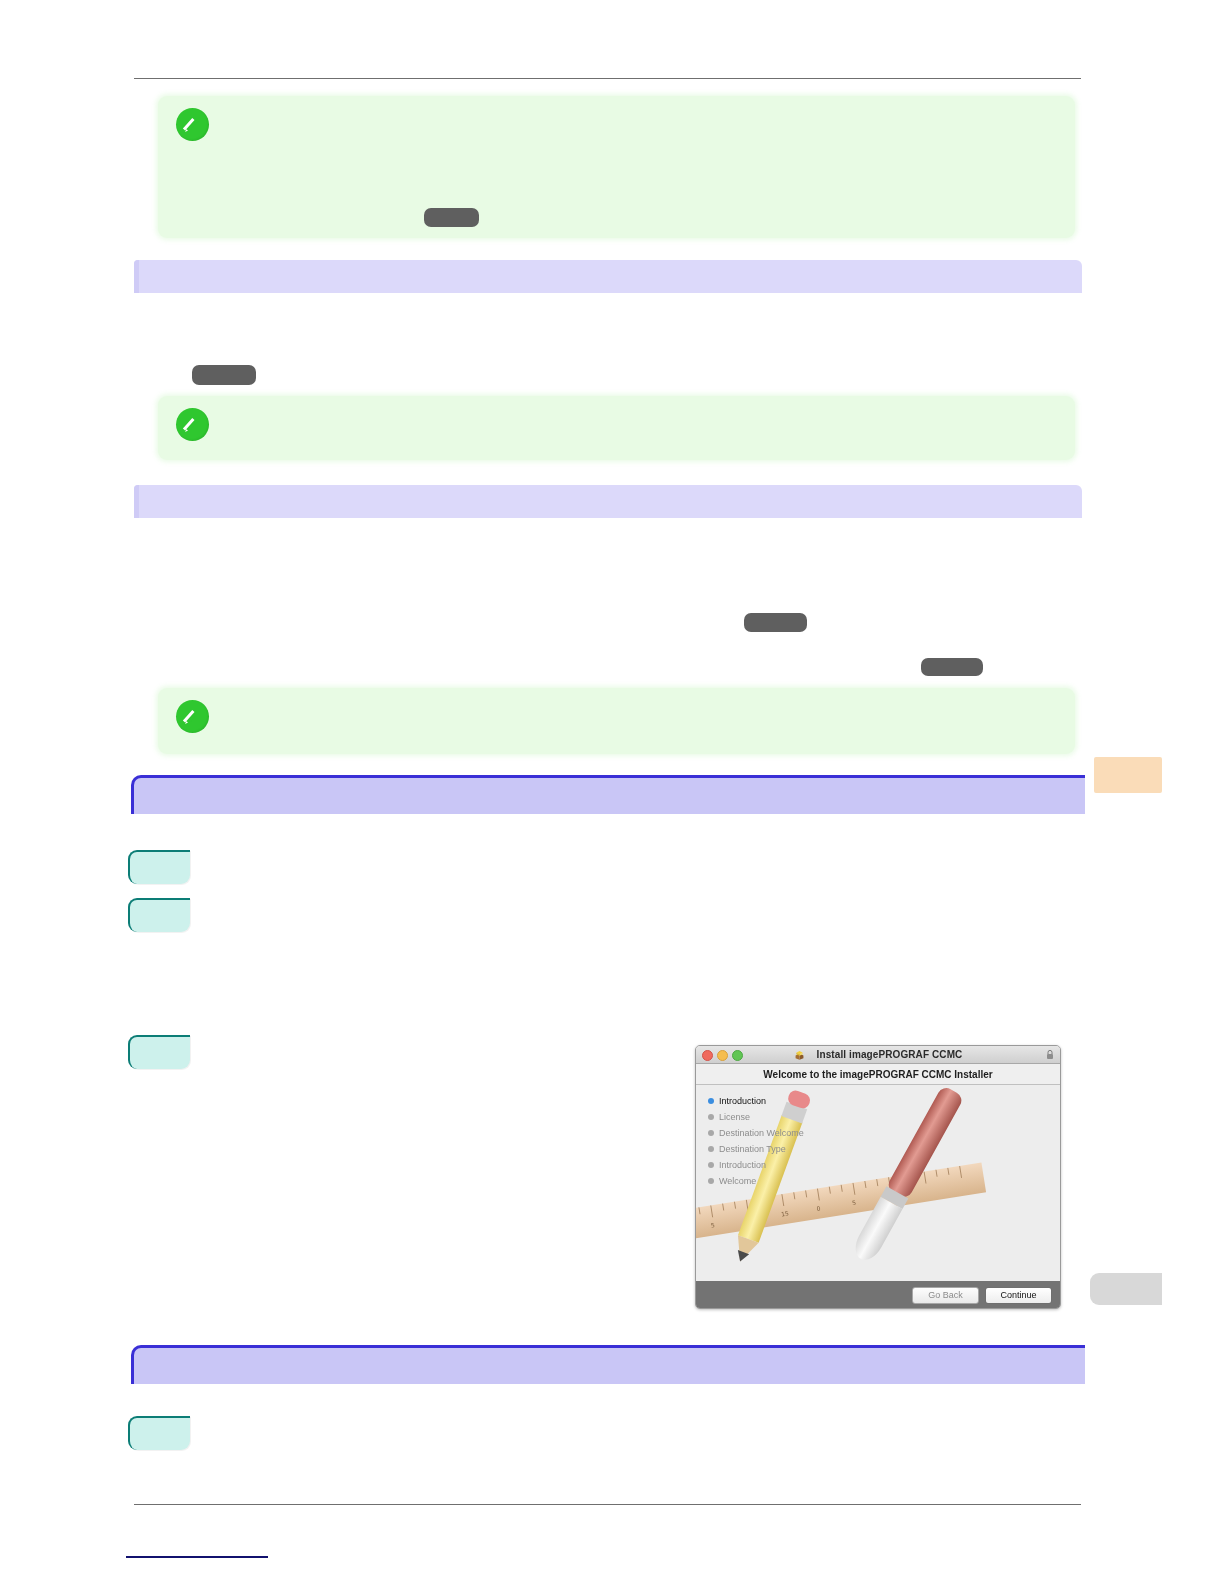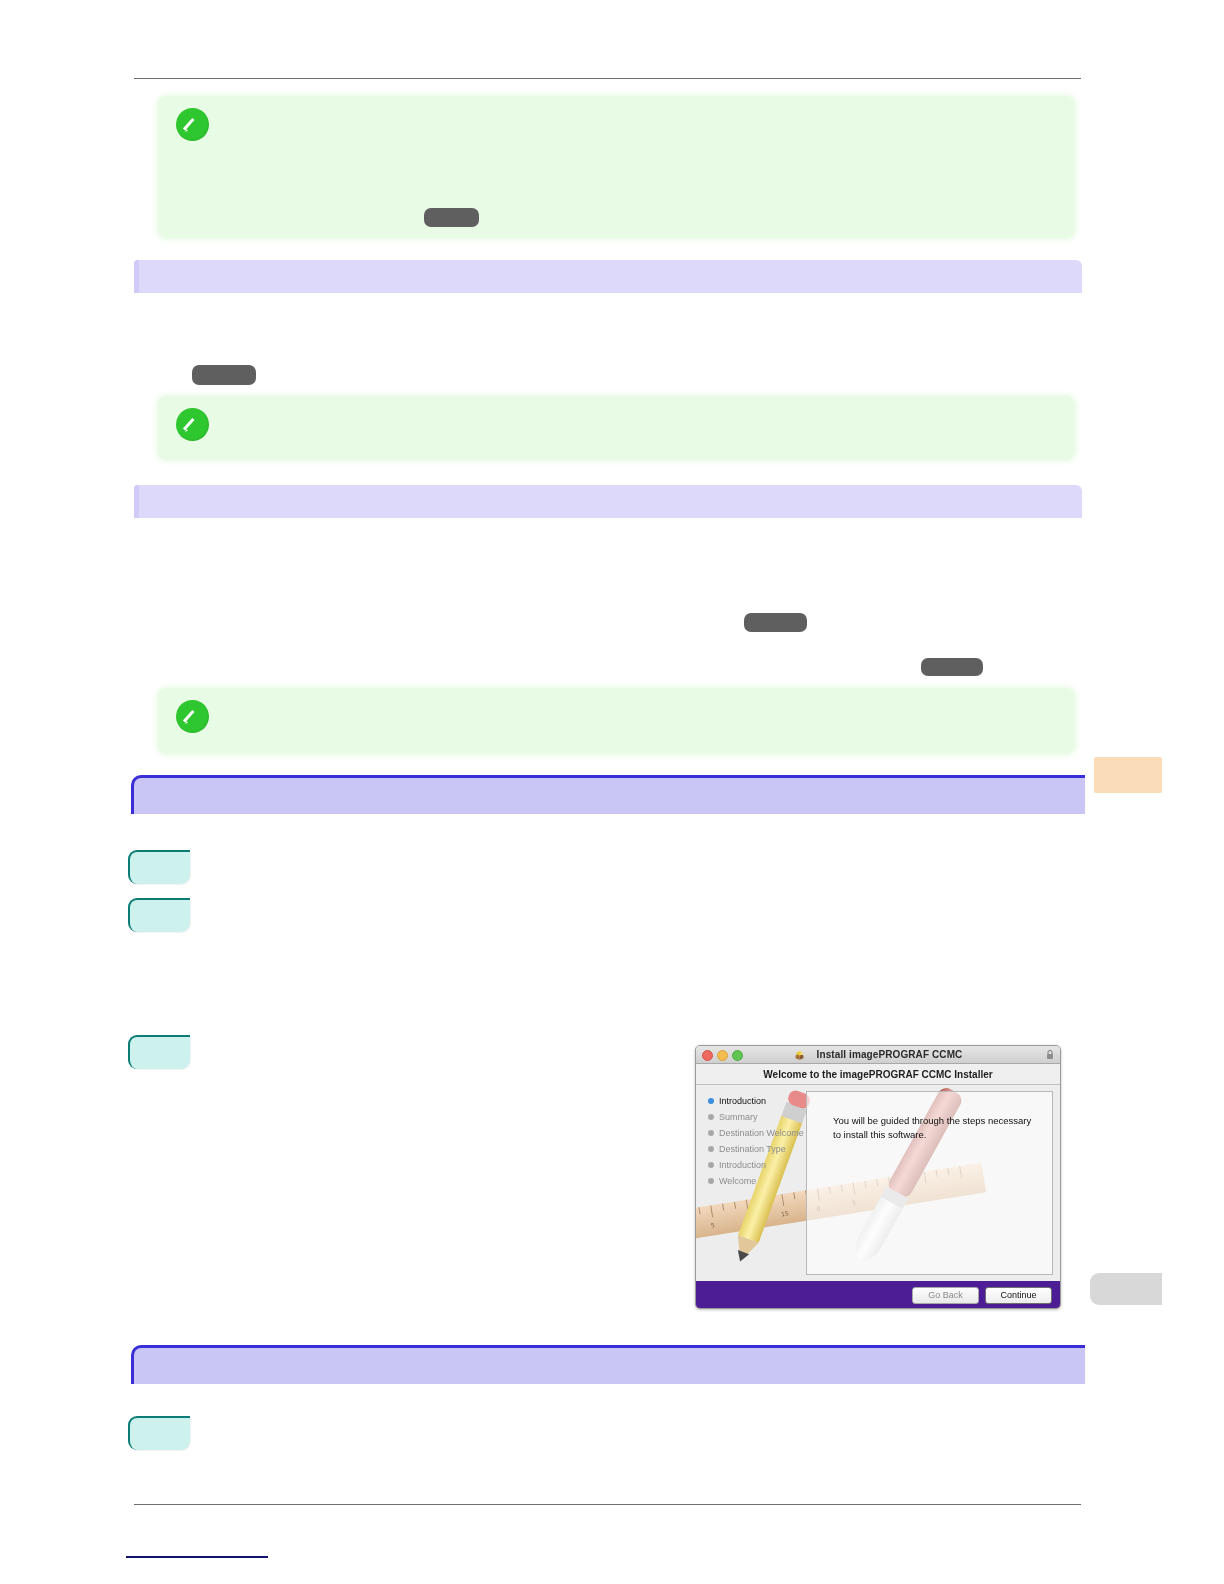--- a/index.html
+++ b/index.html
@@ -144,21 +144,21 @@
   .pane{
     position:absolute;left:110px;top:6px;right:7px;bottom:6px;
     background:rgba(255,255,255,.62);
     border:1px solid #b9b9b9;z-index:3;
   }
   .pane p{
     margin:0;position:absolute;left:26px;top:22px;right:18px;
     font-size:9.5px;line-height:1.45;color:#101010;
   }
   .inst-foot{
-    position:relative;height:28px;background:#4c1d95;
+    position:relative;height:28px;background:#737373;
     display:flex;align-items:center;justify-content:flex-end;gap:6px;
     padding-right:8px;
   }
   .btn{
     font-size:9px;height:15px;min-width:51px;padding:0 7px;
     border:1px solid #a6a6a6;border-radius:3px;
     background:linear-gradient(#fdfdfd,#e9e9e9);
     display:flex;align-items:center;justify-content:center;
     color:#8b8b8b;
   }
@@ -366,43 +366,40 @@
         </svg>
       </div>
 
       <div class="steps-list">
         <div class="active">
           <i></i>
           <span>Introduction</span>
         </div>
         <div>
           <i></i>
-          <span>Summary</span>
+          <span>License</span>
         </div>
         <div>
           <i></i>
           <span>Destination Welcome</span>
         </div>
         <div>
           <i></i>
           <span>Destination Type</span>
         </div>
         <div>
           <i></i>
           <span>Introduction</span>
         </div>
         <div>
           <i></i>
           <span>Welcome</span>
         </div>
       </div>
 
-      <div class="pane">
-        <p>You will be guided through the steps necessary to install this software.</p>
-      </div>
     </div>
 
     <div class="inst-foot">
       <div class="btn">Go Back</div>
       <div class="btn primary">Continue</div>
     </div>
   </div>
 
   <div class="tab grey" style="left:1090px;top:1273px;width:72px;height:32px;">
     <span></span>

